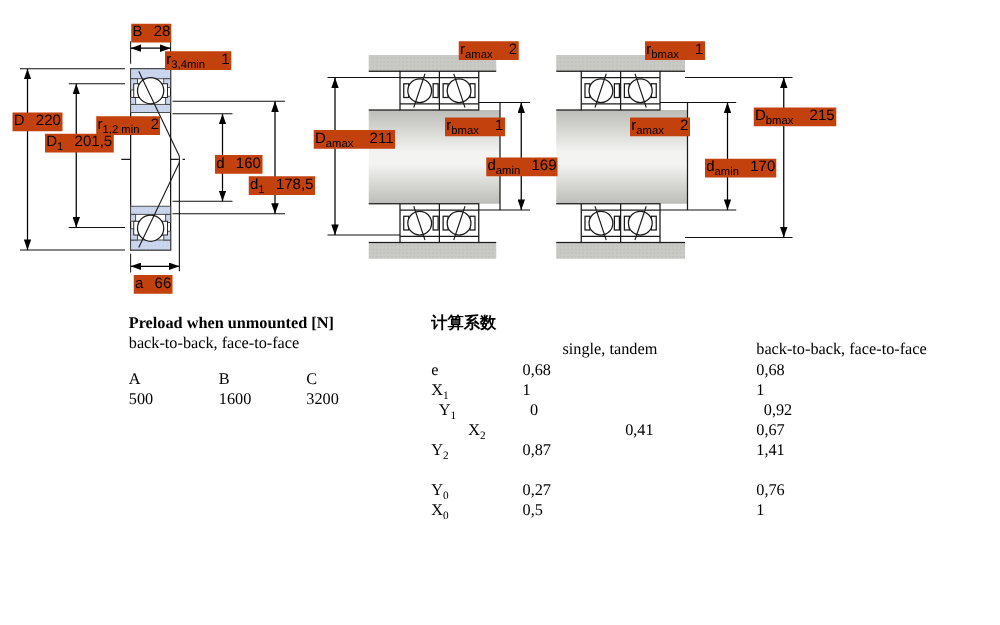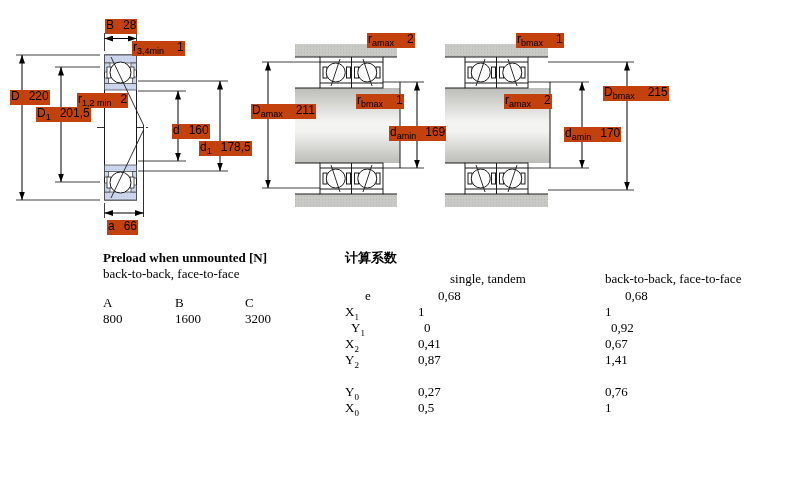--- a/index.html
+++ b/index.html
@@ -175,26 +175,26 @@
 <span class="dim" style="left:504px;top:94px;"><span>r</span><sub>amax</sub><span class="valw">2</span></span>
 <span class="dim" style="left:603px;top:86px;"><span>D</span><sub>bmax</sub><span class="valw">215</span></span>
 <span class="dim" style="left:564px;top:127px;"><span>d</span><sub>amin</sub><span class="val">170</span></span>
 
 <div class="tbl bold" style="left:103px;top:250px;">Preload when unmounted [N]</div>
 <div class="tbl" style="left:103px;top:266px;">back-to-back, face-to-face</div>
 <div class="tbl" style="left:103px;top:295px;">
   <span class="cellA">A</span><span class="cellB">B</span><span>C</span>
 </div>
 <div class="tbl" style="left:103px;top:311px;">
-  <span class="cellA">800</span><span class="cellB">1600</span><span>3200</span>
+  <span class="cellA">500</span><span class="cellB">1600</span><span>3200</span>
 </div>
 
 <div class="tbl bold" style="left:345px;top:249px;">计算系数</div>
 <div class="tbl" style="left:418px;top:271px;margin-left:32px;">single, tandem</div>
 <div class="tbl" style="left:605px;top:271px;">back-to-back, face-to-face</div>
 
-<div class="tbl" style="left:345px;top:288px;margin-left:20px;"><span class="flbl"><span>e</span><sub></sub></span><span class="fv1">0,68</span><span>0,68</span></div>
+<div class="tbl" style="left:345px;top:288px;"><span class="flbl"><span>e</span><sub></sub></span><span class="fv1">0,68</span><span>0,68</span></div>
 <div class="tbl" style="left:345px;top:304px;"><span class="flbl"><span>X</span><sub>1</sub></span><span class="fv1">1</span><span>1</span></div>
 <div class="tbl" style="left:351px;top:320px;"><span class="flbl"><span>Y</span><sub>1</sub></span><span class="fv1">0</span><span>0,92</span></div>
-<div class="tbl" style="left:345px;top:336px;"><span class="flbl"><span>X</span><sub>2</sub></span><span class="fv1">0,41</span><span>0,67</span></div>
+<div class="tbl" style="left:345px;top:336px;text-align:center;"><span class="flbl"><span>X</span><sub>2</sub></span><span class="fv1">0,41</span><span>0,67</span></div>
 <div class="tbl" style="left:345px;top:352px;"><span class="flbl"><span>Y</span><sub>2</sub></span><span class="fv1">0,87</span><span>1,41</span></div>
 <div class="tbl" style="left:345px;top:368px;margin-top:32px;"><span class="flbl"><span>X</span><sub>0</sub></span><span class="fv1">0,5</span><span>1</span></div>
 <div class="tbl" style="left:345px;top:384px;"><span class="flbl"><span>Y</span><sub>0</sub></span><span class="fv1">0,27</span><span>0,76</span></div>
 
 </body></html>

